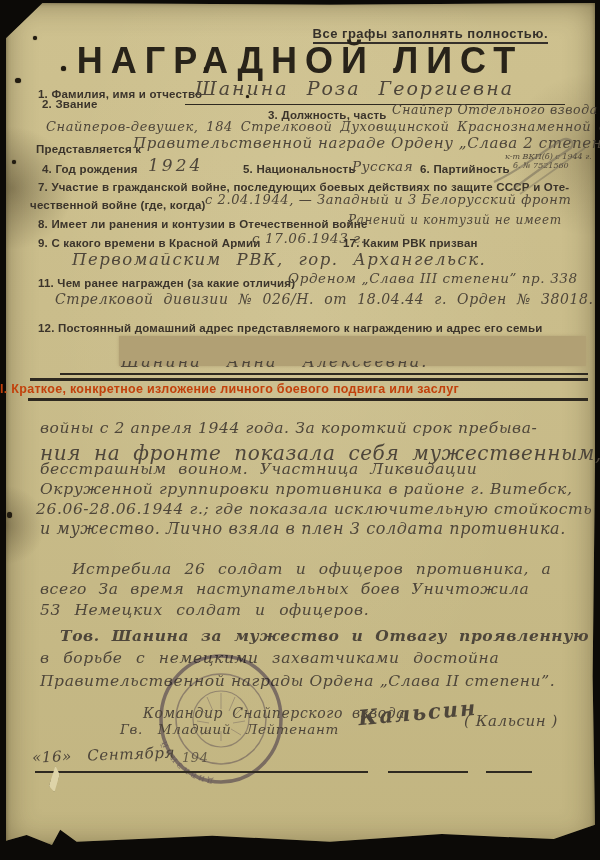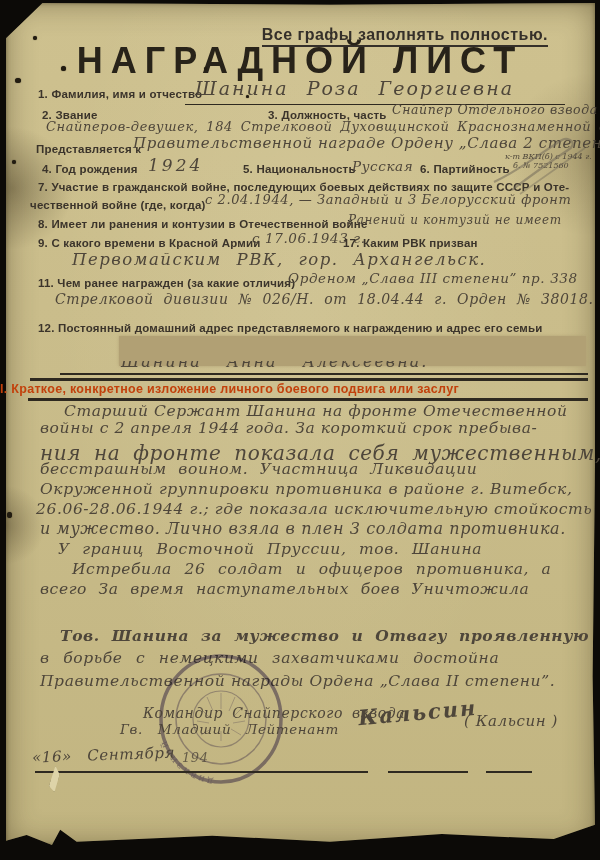--- a/index.html
+++ b/index.html
@@ -30,21 +30,21 @@
   }
   .hw{ 
     position:absolute;white-space:nowrap;
     font-family:"DejaVu Serif",serif;font-style:italic;
     color:#4e463a;letter-spacing:.6px;
   }
   .rule{position:absolute;background:#2e2920;height:1.5px;}
   .speck{position:absolute;border-radius:50%;background:#221c11;box-shadow:0 0 1px #221c11;}
   .top-note{
     position:absolute;right:52px;top:26px;
-    font-size:16px;font-weight:bold;color:#35302a;letter-spacing:.5px;
+    font-size:13px;font-weight:bold;color:#35302a;letter-spacing:.5px;
     border-bottom:2px solid #35302a;padding-bottom:1px;white-space:nowrap;
   }
   .doc-title{
     position:absolute;left:0;top:39px;width:100%;text-align:center;
     font-size:36px;font-weight:bold;color:#282319;letter-spacing:8px;
     transform:scaleY(1.05);white-space:nowrap;
   }
   .sec-head{
     position:absolute;left:0;top:382px;width:100%;
     font-size:12.5px;font-weight:bold;color:#c2410c;letter-spacing:.3px;
@@ -77,21 +77,21 @@
 
   <div class="content">
 
     <div class="top-note">Все графы заполнять полностью.</div>
     <div class="doc-title">НАГРАДНОЙ ЛИСТ</div>
 
     <div class="pr" style="left:38px;top:88px;">1. Фамилия, имя и отчество</div>
     <div class="hw" style="left:195px;top:77px;font-size:19px;letter-spacing:2px;word-spacing:10px;">Шанина Роза Георгиевна</div>
     <div class="rule" style="left:185px;top:104px;width:380px;height:1px;"></div>
 
-    <div class="pr" style="left:42px;top:109px;text-align:right;">2. Звание</div>
+    <div class="pr" style="left:42px;top:98px;text-align:right;">2. Звание</div>
     <div class="pr" style="left:268px;top:109px;">3. Должность, часть</div>
     <div class="hw" style="left:392px;top:102px;font-size:12.5px;">Снайпер Отдельного взвода</div>
     <div class="hw" style="left:46px;top:119px;font-size:13px;word-spacing:3px;">Снайперов-девушек, 184 Стрелковой Духовщинской Краснознаменной дивизии</div>
 
     <div class="pr" style="left:36px;top:143px;">Представляется к</div>
     <div class="hw" style="left:133px;top:134px;font-size:15px;">Правительственной награде Ордену „Слава 2 степени”</div>
 
     <div class="pr" style="left:42px;top:163px;">4. Год рождения</div>
     <div class="hw" style="left:148px;top:155px;font-size:17px;letter-spacing:3px;">1924</div>
     <div class="pr" style="left:243px;top:163px;">5. Национальность</div>
@@ -120,30 +120,29 @@
     <div class="redaction"></div>
     <div class="partial-clip">
       <span class="hw inner">Шанина Анна Алексеевна.</span>
     </div>
     <div class="rule" style="left:60px;top:373px;width:528px;height:1.5px;"></div>
 
     <div class="rule" style="left:30px;top:378px;width:558px;height:2.5px;"></div>
     <div class="sec-head">I. Краткое, конкретное изложение личного боевого подвига или заслуг</div>
     <div class="rule" style="left:28px;top:398px;width:560px;height:2.5px;"></div>
 
-    <div class="hw" style="left:64px;top:402px;font-size:15.5px;">Старший Сержант Шанина на фронте Отечественной</div>
     <div class="hw" style="left:40px;top:419px;font-size:15.5px;">войны с 2 апреля 1944 года. За короткий срок пребыва-</div>
     <div class="hw" style="left:40px;top:441px;font-size:20px;word-spacing:6px;">ния на фронте показала себя мужественным,</div>
     <div class="hw" style="left:40px;top:460px;font-size:15.5px;word-spacing:6px;">бесстрашным воином. Участница Ликвидации</div>
     <div class="hw" style="left:40px;top:480px;font-size:15.5px;">Окруженной группировки противника в районе г. Витебск,</div>
     <div class="hw" style="left:36px;top:500px;font-size:15.5px;">26.06-28.06.1944 г.; где показала исключительную стойкость</div>
     <div class="hw" style="left:40px;top:519px;font-size:16px;">и мужество. Лично взяла в плен 3 солдата противника.</div>
-    <div class="hw" style="left:58px;top:540px;font-size:15.5px;word-spacing:7px;">У границ Восточной Пруссии, тов. Шанина</div>
     <div class="hw" style="left:40px;top:560px;font-size:15.5px;word-spacing:7px;margin-left:32px;">Истребила 26 солдат и офицеров противника, а</div>
     <div class="hw" style="left:40px;top:580px;font-size:15.5px;word-spacing:6px;">всего За время наступательных боев Уничтожила</div>
+    <div class="hw" style="left:40px;top:601px;font-size:15.5px;word-spacing:8px;">53 Немецких солдат и офицеров.</div>
     <div class="hw" style="left:60px;top:626px;font-size:15.5px;word-spacing:6px;font-weight:bold;">Тов. Шанина за мужество и Отвагу проявленную</div>
     <div class="hw" style="left:40px;top:649px;font-size:15.5px;word-spacing:8px;">в борьбе с немецкими захватчиками достойна</div>
     <div class="hw" style="left:40px;top:672px;font-size:15.5px;">Правительственной награды Ордена „Слава II степени”.</div>
 
     <div class="stamp-wrap">
       <svg width="148" height="148" viewBox="0 0 148 148">
         <defs>
           <path id="stampArc" d="M 74 130 A 58 58 0 0 1 16 70" fill="none"></path>
         </defs>
         <ellipse cx="74" cy="70" rx="60" ry="63" fill="none" stroke="#584a8c" stroke-width="3.5" opacity=".8"></ellipse>

